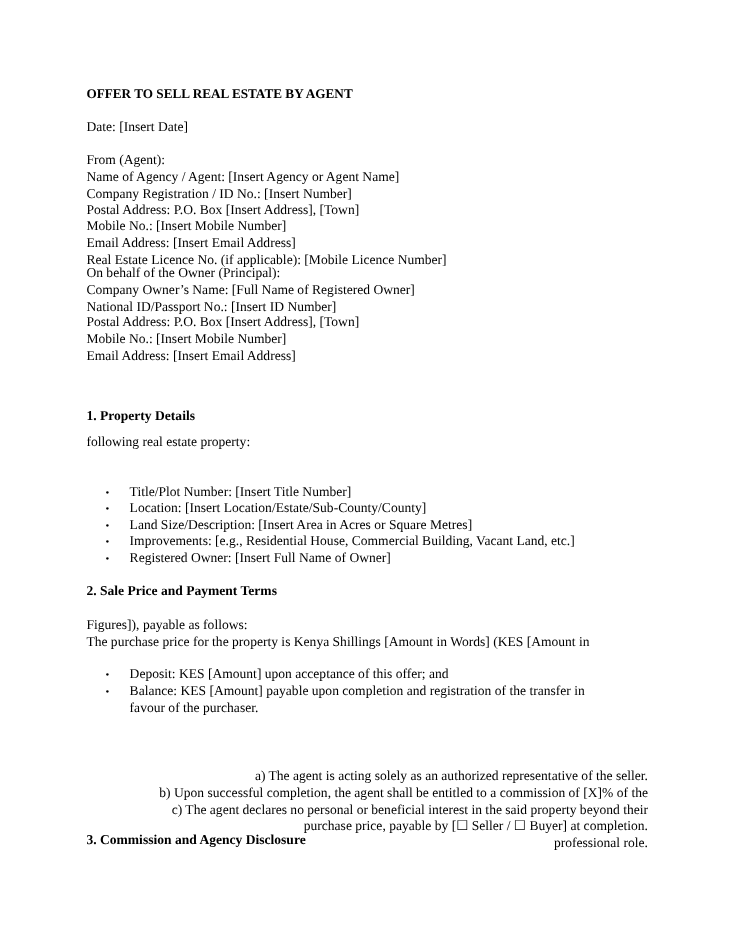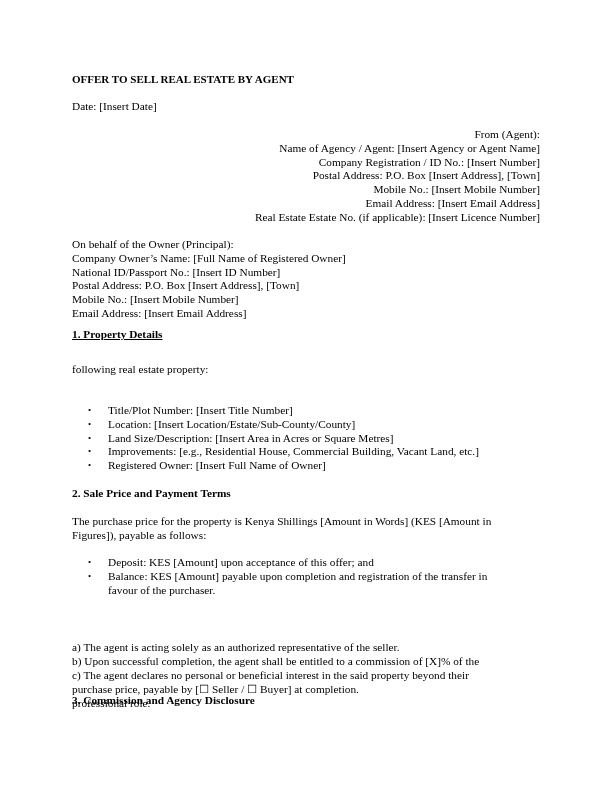--- a/index.html
+++ b/index.html
@@ -25,40 +25,40 @@
 <body>
 
 <div class="page">
 
   <div class="title">OFFER TO SELL REAL ESTATE BY AGENT</div>
 
   <div class="block" style="top:100px;">
     <span class="line">Date: [Insert Date]</span>
   </div>
 
-  <div class="block" style="top:128px;text-align:right;">
+  <div class="block" style="top:128px;">
     <span class="line">From (Agent):</span>
     <span class="line">Name of Agency / Agent: [Insert Agency or Agent Name]</span>
     <span class="line">Company Registration / ID No.: [Insert Number]</span>
     <span class="line">Postal Address: P.O. Box [Insert Address], [Town]</span>
     <span class="line">Mobile No.: [Insert Mobile Number]</span>
     <span class="line">Email Address: [Insert Email Address]</span>
-    <span class="line">Real Estate Estate No. (if applicable): [Insert Licence Number]</span>
+    <span class="line">Real Estate Licence No. (if applicable): [Mobile Licence Number]</span>
   </div>
 
-  <div class="block" style="top:238px;">
+  <div class="block" style="top:222px;">
     <span class="line">On behalf of the Owner (Principal):</span>
     <span class="line">Company Owner’s Name: [Full Name of Registered Owner]</span>
     <span class="line">National ID/Passport No.: [Insert ID Number]</span>
     <span class="line">Postal Address: P.O. Box [Insert Address], [Town]</span>
     <span class="line">Mobile No.: [Insert Mobile Number]</span>
     <span class="line">Email Address: [Insert Email Address]</span>
   </div>
 
-  <div class="block heading" style="top:328px;text-decoration:underline;">
+  <div class="block heading" style="top:341px;">
     <span class="line">1. Property Details</span>
   </div>
 
   <div class="block" style="top:363px;">
     <span class="line">following real estate property:</span>
   </div>
 
   <div class="block" style="top:404px;">
     <ul class="bullets">
       <li><span class="dot">•</span><span>Title/Plot Number: [Insert Title Number]</span></li>
@@ -67,43 +67,43 @@
       <li><span class="dot">•</span><span>Improvements: [e.g., Residential House, Commercial Building, Vacant Land, etc.]</span></li>
       <li><span class="dot">•</span><span>Registered Owner: [Insert Full Name of Owner]</span></li>
     </ul>
   </div>
 
   <div class="block heading" style="top:487px;">
     <span class="line">2. Sale Price and Payment Terms</span>
   </div>
 
   <div class="block" style="top:515px;">
+    <span class="line">Figures]), payable as follows:</span>
     <span class="line">The purchase price for the property is Kenya Shillings [Amount in Words] (KES [Amount in</span>
-    <span class="line">Figures]), payable as follows:</span>
   </div>
 
   <div class="block" style="top:556px;">
     <ul class="bullets">
       <li>
           <span class="dot">•</span>
           <span class="line">Deposit: KES [Amount] upon acceptance of this offer; and</span>
         </li>
       <li>
           <span class="dot">•</span>
           <span class="line">Balance: KES [Amount] payable upon completion and registration of the transfer in</span>
           <span class="line">favour of the purchaser.</span>
         </li>
     </ul>
   </div>
 
   <div class="block heading" style="top:646px;margin-top:48px;">
     <span class="line">3. Commission and Agency Disclosure</span>
   </div>
 
-  <div class="block" style="top:641px;">
+  <div class="block" style="top:641px;text-align:right;">
     <span class="line">a) The agent is acting solely as an authorized representative of the seller.</span>
     <span class="line">b) Upon successful completion, the agent shall be entitled to a commission of [X]% of the</span>
     <span class="line">c) The agent declares no personal or beneficial interest in the said property beyond their</span>
     <span class="line" style="margin-top:1px;">purchase price, payable by [☐ Seller / ☐ Buyer] at completion.</span>
     <span class="line">professional role.</span>
   </div>
 
 </div>
 
 </body></html>

